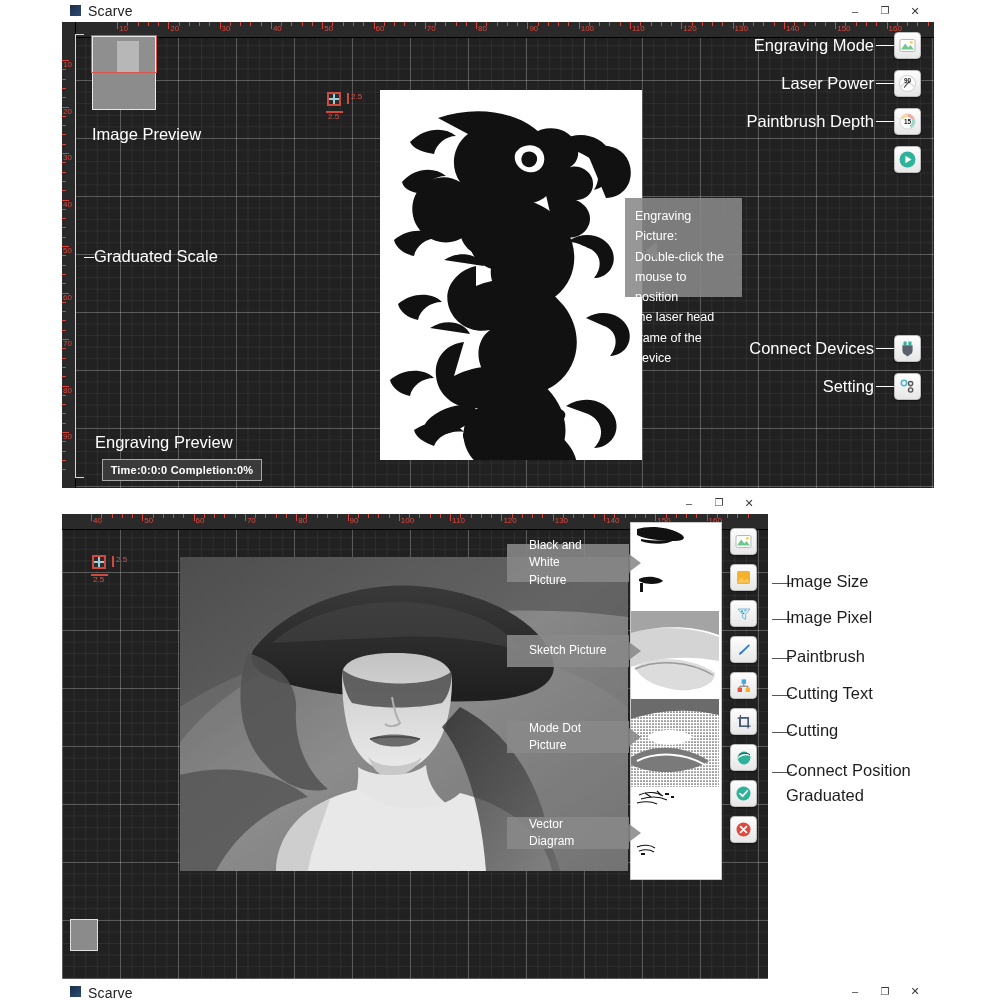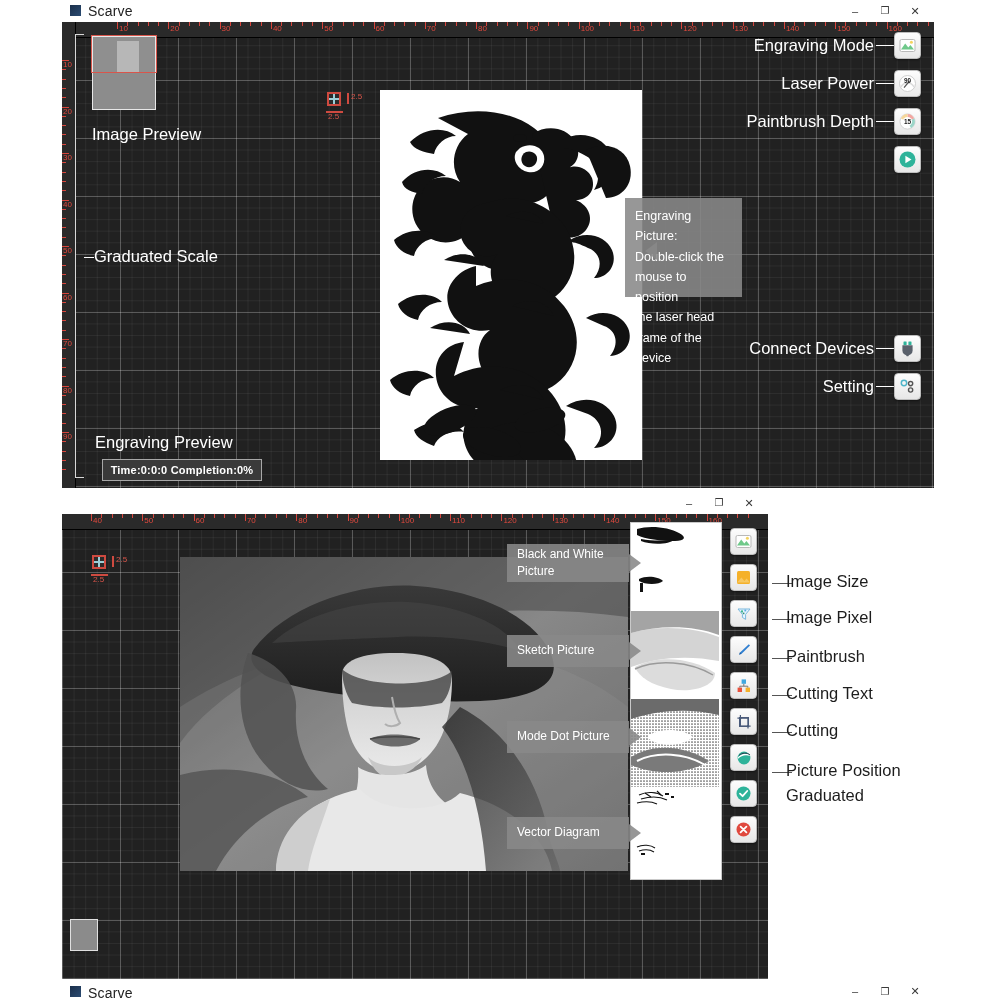--- a/index.html
+++ b/index.html
@@ -46,21 +46,21 @@
 
   
   .anno{position:absolute;color:#fff;font-size:16.5px;white-space:nowrap;}
   .anno.dark{color:#1d1d1d;}
   .leader{position:absolute;height:1px;background:#fff;}
   .leader.dark{background:#555;}
 
   
   .bubble{position:absolute;background:rgba(137,137,137,.88);color:#fff;
           padding:8px 10px;font-size:12.5px;line-height:1.62;box-sizing:border-box;}
-  .bubble.sm{font-size:12px;line-height:1.45;padding:7px 10px;}
+  .bubble.sm{font-size:12px;line-height:1.45;padding:7px 22px;}
   .tail-r{position:absolute;width:0;height:0;
      border-top:9px solid transparent;border-bottom:9px solid transparent;
      border-left:12px solid rgba(137,137,137,.88);}
   .tail-l{position:absolute;width:0;height:0;
      border-top:9px solid transparent;border-bottom:9px solid transparent;
      border-right:12px solid rgba(137,137,137,.88);}
 
   
   .toolbtn{position:absolute;width:27px;height:27px;border-radius:4px;
       background:linear-gradient(#fdfdfd,#e7e7e7);border:1px solid #bdbdbd;
@@ -716,21 +716,21 @@
   <div class="leader dark" style="left:772px;top:658px;width:20px;"></div>
   <div class="anno dark" style="left:786px;top:647px;">Paintbrush</div>
 
   <div class="leader dark" style="left:772px;top:695px;width:20px;"></div>
   <div class="anno dark" style="left:786px;top:684px;">Cutting Text</div>
 
   <div class="leader dark" style="left:772px;top:732px;width:20px;"></div>
   <div class="anno dark" style="left:786px;top:721px;">Cutting</div>
 
   <div class="leader dark" style="left:772px;top:772px;width:20px;"></div>
-  <div class="anno dark" style="left:786px;top:761px;">Picture Position</div>
+  <div class="anno dark" style="left:786px;top:761px;">Connect Position</div>
   <div class="anno dark" style="left:786px;top:786px;">Graduated</div>
 </div>
 
 <div class="win" id="w3" style="left:62px;top:983px;width:872px;height:17px;">
   <div class="titlebar" style="height:17px;">
     <div class="tb-icon" style="top:3px;"></div>
     <div class="tb-title" style="top:2px;">Scarve</div>
     <div class="tb-ctrls" style="height:17px;">
       <div class="tb-btn" style="height:17px;">–</div>
       <div class="tb-btn sq" style="height:17px;">❐</div>

